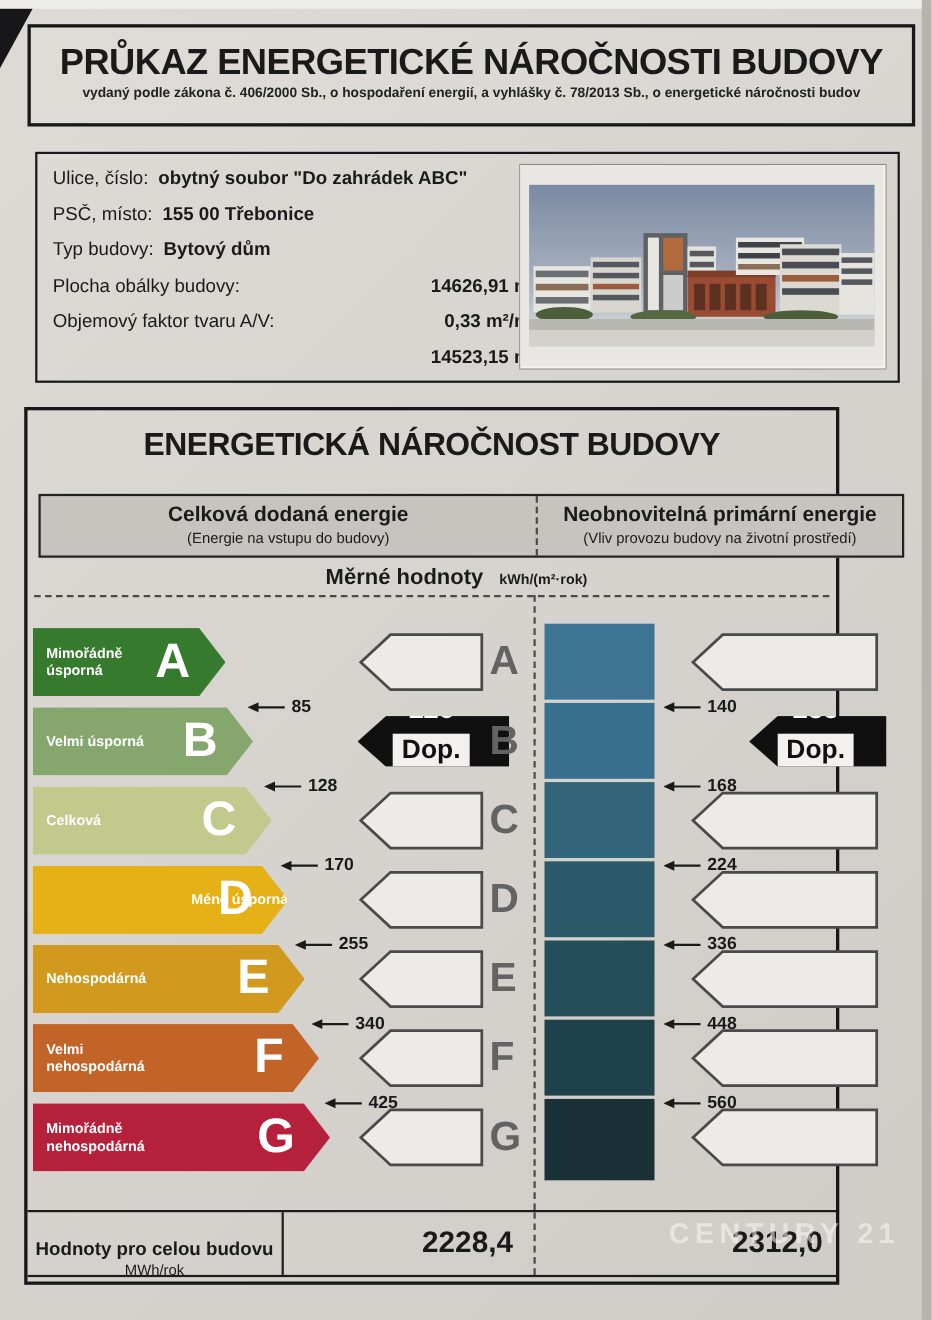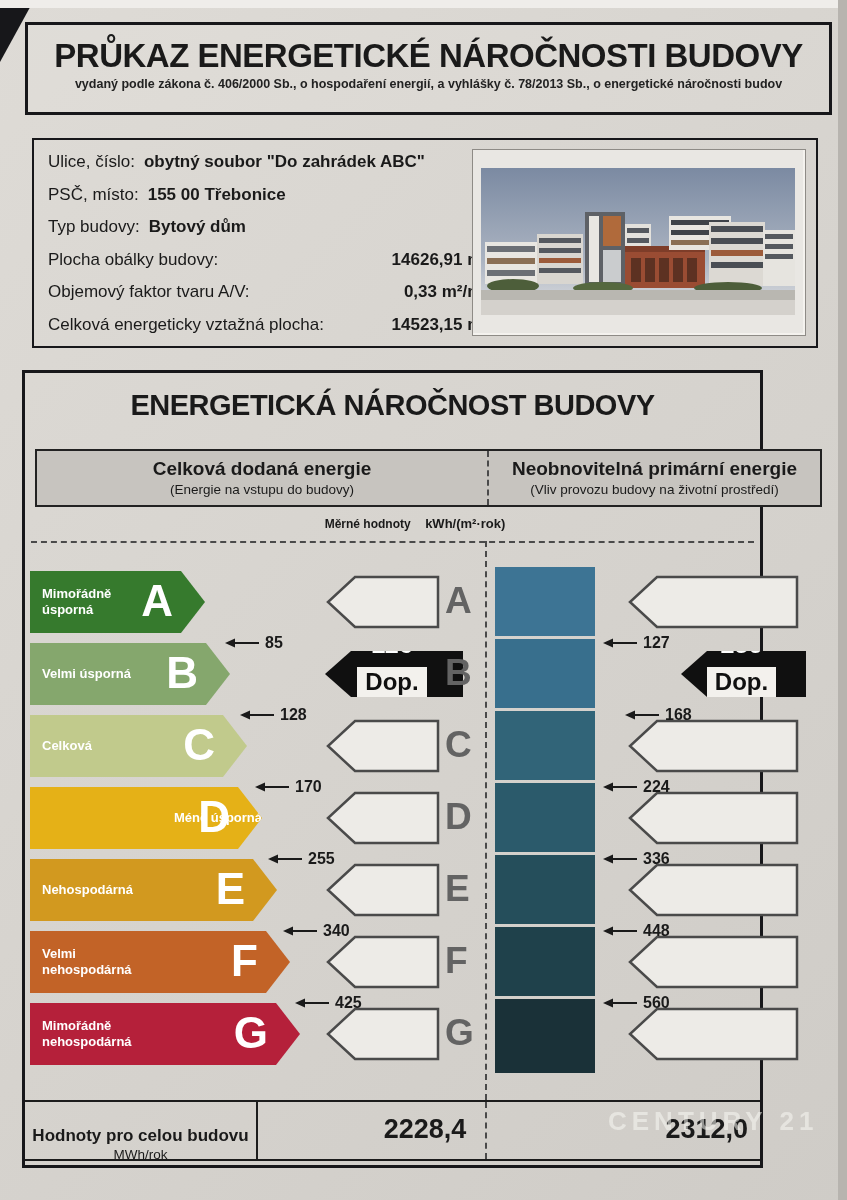--- a/index.html
+++ b/index.html
@@ -36,21 +36,21 @@
   .section-box{position:absolute;left:22px;top:370px;width:741px;height:798px;
     border:3px solid #17171a;box-sizing:border-box;}
   .section-box h2{margin:16px 0 0;text-align:center;font-size:29px;font-weight:900;letter-spacing:-0.5px;}
   .col-header{position:absolute;left:10px;top:76px;width:787px;height:58px;
     border:2px solid #222;box-sizing:border-box;background:#c7c4bf;display:flex;}
   .col-cell{flex:1;text-align:center;padding-top:7px;}
   .col-cell:first-child{flex:0 0 452px;border-right:2px dashed #4a4a4a;box-sizing:border-box;}
   .col-title{font-size:19px;font-weight:800;display:block;}
   .col-sub{font-size:13.5px;font-weight:400;display:block;margin-top:2px;}
   .merne-row{position:absolute;left:0;top:141px;width:780px;text-align:center;}
-  .merne-row .ml{font-size:12px;font-weight:800;}
+  .merne-row .ml{font-size:20px;font-weight:800;}
   .merne-row .mu{font-size:13px;font-weight:700;margin-left:10px;}
   .hdash{position:absolute;left:6px;right:6px;top:168px;border-top:2px dashed #4a4a4a;}
   .vdash{position:absolute;left:460px;top:168px;height:559px;border-left:2px dashed #4a4a4a;}
 
   
   #chart{position:absolute;left:0;top:170px;width:807px;height:557px;}
   .carrow{position:absolute;display:flex;align-items:center;}
   .clabel{color:#fff;font-weight:700;font-size:13px;line-height:1.2;padding-left:12px;max-width:118px;}
   .cletter{position:absolute;right:32px;top:50%;transform:translateY(-52%);
     color:#fff;font-weight:900;font-size:44px;}
@@ -105,21 +105,20 @@
       </div>
       <div class="info-row right-val">
         <span class="lbl">Plocha obálky budovy:</span>
         <span class="val">14626,91 m²</span>
       </div>
       <div class="info-row right-val">
         <span class="lbl">Objemový faktor tvaru A/V:</span>
         <span class="val">0,33 m²/m³</span>
       </div>
       <div class="info-row right-val">
-        <span class="lbl">Celková energeticky vztažná plocha:</span>
         <span class="val">14523,15 m²</span>
       </div>
     </div>
   <div class="photo-box">
     <svg width="330" height="183" viewBox="0 0 330 183">
       <defs>
         <linearGradient id="sky" x1="0" y1="0" x2="0" y2="1">
           <stop offset="0" stop-color="#7b8aa2"></stop>
             <stop offset="0.75" stop-color="#aab3c1"></stop>
             <stop offset="1" stop-color="#c9cdd4"></stop>
@@ -326,23 +325,23 @@
           <line x1="34" y1="6" x2="8" y2="6" stroke="#1a1a1a" stroke-width="2"></line>
           <polygon points="0,6 10,1.5 10,10.5" fill="#1a1a1a"></polygon>
         </svg>
         <span class="thnum">425</span>
       </div>
       <div class="th" style="left: 578px; top: 91px;">
         <svg width="34" height="12">
           <line x1="34" y1="6" x2="8" y2="6" stroke="#1a1a1a" stroke-width="2"></line>
           <polygon points="0,6 10,1.5 10,10.5" fill="#1a1a1a"></polygon>
         </svg>
-        <span class="thnum">127</span>
-      </div>
-      <div class="th" style="left: 600px; top: 163px;">
+        <span class="thnum">140</span>
+      </div>
+      <div class="th" style="left: 578px; top: 163px;">
         <svg width="34" height="12">
           <line x1="34" y1="6" x2="8" y2="6" stroke="#1a1a1a" stroke-width="2"></line>
           <polygon points="0,6 10,1.5 10,10.5" fill="#1a1a1a"></polygon>
         </svg>
         <span class="thnum">168</span>
       </div>
       <div class="th" style="left: 578px; top: 235px;">
         <svg width="34" height="12">
           <line x1="34" y1="6" x2="8" y2="6" stroke="#1a1a1a" stroke-width="2"></line>
           <polygon points="0,6 10,1.5 10,10.5" fill="#1a1a1a"></polygon>

